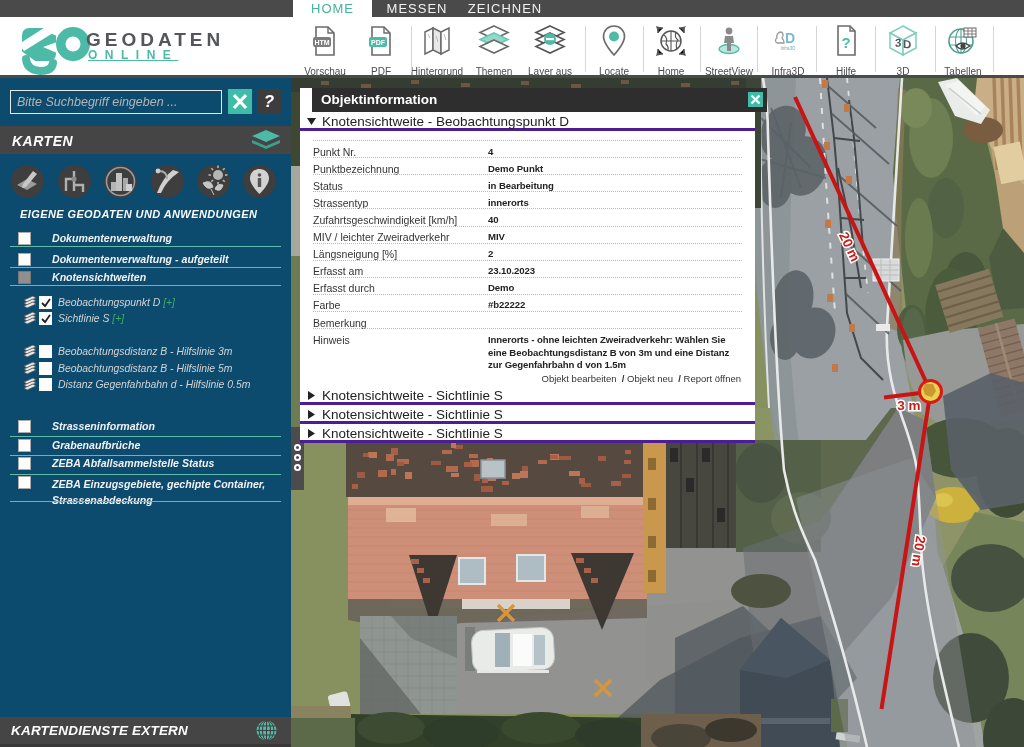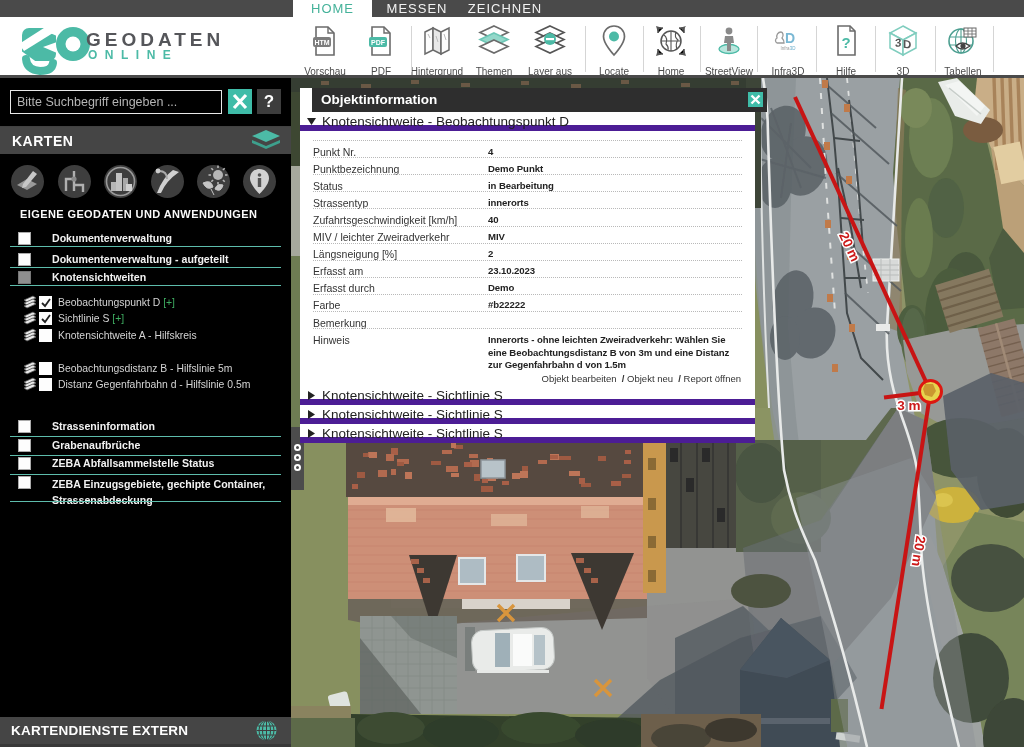--- a/index.html
+++ b/index.html
@@ -8,29 +8,29 @@
 
 #topbar { position:absolute; left:0; top:0; width:1024px; height:17px; background:#4a4a4a; }
 .tab { position:absolute; top:0; height:17px; font-size:13px; letter-spacing:1px; color:#f2f2f2; text-align:center; line-height:18px; }
 #tab-home { left:293px; width:79px; background:#fff; color:#45b29a; }
 #tab-messen { left:372px; width:90px; }
 #tab-zeichnen { left:458px; width:94px; }
 
 #whitestrip { position:absolute; left:0; top:17px; width:1024px; height:61px; background:#fff; border-bottom:3px solid #4a4a4a; }
 #logo { position:absolute; left:0; top:0; width:293px; height:58px;padding-left:10px; }
 #gd { position:absolute; left:86px; top:12px; font-size:19px; font-weight:bold; color:#55565a; letter-spacing:4px; }
-#ol { position:absolute; left:88px; top:31px; font-size:12px; font-weight:bold; color:#4cbaa6; letter-spacing:7.5px; }
+#ol { position:absolute; left:88px; top:31px; font-size:12px; font-weight:bold; color:#4cbaa6; letter-spacing:7.5px;text-decoration:underline; }
 
 #toolbar { position:absolute; left:293px; top:0; width:731px; height:58px; }
 .tool { position:absolute; top:7px; width:56px; text-align:center; }
 .tool svg { display:block; margin:0 auto; }
 .tool .lbl { font-size:10px; color:#4c4c4c; margin-top:8px; white-space:nowrap; }
 .sep { position:absolute; top:9px; height:46px; width:1px; background:#d5d5d5; }
 
-#sidebar { position:absolute; left:0; top:78px; width:291px; height:669px; background:#000000; color:#eee; }
+#sidebar { position:absolute; left:0; top:78px; width:291px; height:669px; background:#0c4a6e; color:#eee;font-style:italic; }
 #search { position:absolute; left:10px; top:12px; width:212px; height:24px; border:1px solid #e8e8e8; color:#b5b5b5; font-size:12.5px; line-height:23px; padding-left:6px; }
 #btn-x { position:absolute; left:228px; top:11px; width:24px; height:25px; background:#3fbca8; }
 #btn-q { position:absolute; left:257px; top:11px; width:24px; height:25px; background:#3d3d3d; color:#fff; font-weight:bold; font-size:17px; text-align:center; line-height:25px; }
 #karten { position:absolute; left:0; top:48px; width:291px; height:28px; background:#454545; border-top:1px solid #414141; }
 #karten .t { position:absolute; left:12px; top:6px; font-size:14px; font-weight:bold; color:#fdfdfd; letter-spacing:0.5px; }
 #kdienste { position:absolute; left:0; top:639px; width:291px; height:27px; background:#454545; }
 #kdienste .t { position:absolute; left:11px; top:6px; font-size:13.5px; font-weight:bold; color:#fdfdfd; letter-spacing:0.2px; }
 #sidefoot { position:absolute; left:0; top:666px; width:291px; height:3px; background:#383838; }
 .circ { position:absolute; top:87px; width:33px; height:33px; border-radius:50%; background:#3e3e3e; }
 #heading1 { position:absolute; left:20px; top:130px; font-size:11px; font-weight:bold; color:#fafafa; letter-spacing:0.4px; white-space:nowrap; }
@@ -45,21 +45,21 @@
 .subrow svg.lay { position:absolute; left:23px; top:0; }
 
 #map { position:absolute; left:291px; top:78px; width:733px; height:669px; background:#8e9468; }
 #handle { position:absolute; left:291px; top:427px; width:13px; height:63px; background:#4c4c4c; }
 #handle .d { position:absolute; left:3px; width:7px; height:7px; border:2px solid #fff; border-radius:50%; background:transparent; }
 
 #popup { position:absolute; left:300px; top:88px; width:455px; height:355px; background:#fff; }
 #pophead { position:absolute; left:12px; top:0; width:455px; height:24px; background:#2e2e2e; }
 #pophead .t { position:absolute; left:9px; top:4px; color:#fff; font-weight:bold; font-size:13.5px; }
 #popclose { position:absolute; left:436px; top:4px; width:15px; height:15px; background:#3fbca8; }
-.sect { position:absolute; left:0; width:455px; height:19px; border-bottom:6px solid #4c1d95; background:#fff; }
+.sect { position:absolute; left:0; width:455px; height:19px; border-bottom:3px solid #4c1d95; background:#fff; }
 .sect .ar { position:absolute; left:7px; top:5px; }
 .sect .t { position:absolute; left:22px; top:2px; font-size:13.5px; color:#222; }
 .prow { position:absolute; left:13px; width:429px; border-top:1px dotted #b9b9b9; }
 .prow .l { position:absolute; left:0; top:4.5px; font-size:10.5px; color:#333; }
 .prow .v { position:absolute; left:175px; top:4.5px; font-size:9.6px; font-weight:bold; color:#222; width:258px; line-height:12.9px; white-space:nowrap; letter-spacing:-0.1px; }
 #poplinks { position:absolute; right:14px; top:285px; font-size:9.5px; color:#333; }
 #poplinks b { font-weight:bold; }
 </style>
 </head>
 <body>
@@ -683,30 +683,30 @@
             <path d="M1,8 L10,4 L13,6 L4,10 Z"></path>
             <path d="M1,11 L10,7 L13,9 L4,13 Z"></path>
           </g>
         </svg>
         <div class="cb"></div>
         <svg style="position:absolute;left:40px;top:2px" width="12" height="12" viewBox="0 0 12 12">
           <path d="M2,6 L5,9 L10,2" stroke="#222" stroke-width="1.8" fill="none"></path>
         </svg>
         <div class="tx">Sichtlinie S <span class="plus">[+]</span></div>
       </div>
-      <div class="subrow" style="top:249.8px">
+      <div class="subrow" style="top:266.2px">
         <svg class="lay" width="14" height="15" viewBox="0 0 14 15">
           <g fill="#e8e8e8" stroke="#555" stroke-width="0.8">
             <path d="M1,5 L10,1 L13,3 L4,7 Z"></path>
             <path d="M1,8 L10,4 L13,6 L4,10 Z"></path>
             <path d="M1,11 L10,7 L13,9 L4,13 Z"></path>
           </g>
         </svg>
         <div class="cb"></div>
-        <div class="tx">Knotensichtweite A - Hilfskreis</div>
+        <div class="tx">Beobachtungsdistanz B - Hilfslinie 3m</div>
       </div>
       <div class="subrow" style="top:282.59999999999997px">
         <svg class="lay" width="14" height="15" viewBox="0 0 14 15">
           <g fill="#e8e8e8" stroke="#555" stroke-width="0.8">
             <path d="M1,5 L10,1 L13,3 L4,7 Z"></path>
             <path d="M1,8 L10,4 L13,6 L4,10 Z"></path>
             <path d="M1,11 L10,7 L13,9 L4,13 Z"></path>
           </g>
         </svg>
         <div class="cb"></div>

